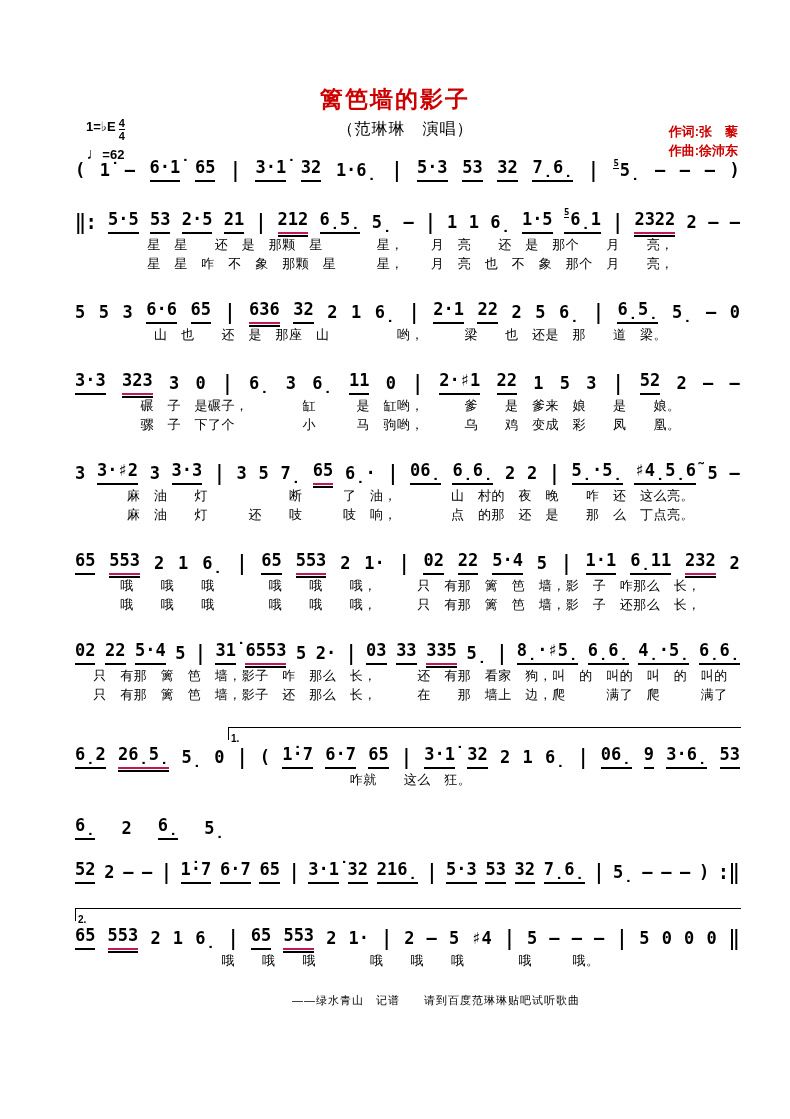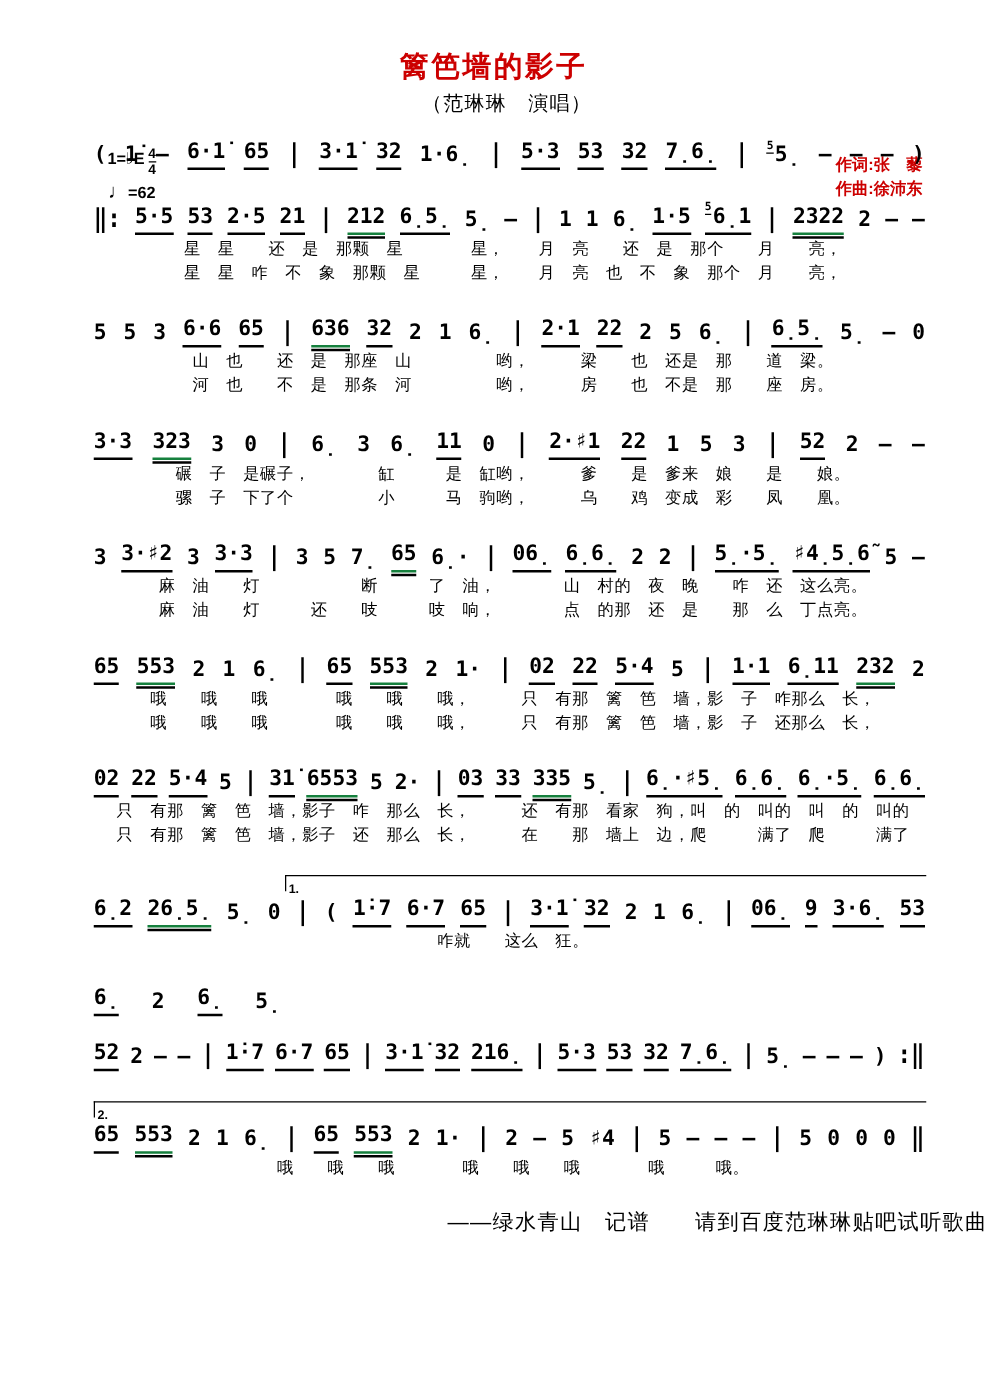--- a/index.html
+++ b/index.html
@@ -1,21 +1,21 @@
 <!DOCTYPE html>
 <html><head>
 <meta charset="utf-8">
 <style>
   html,body{margin:0;padding:0;}
   body{
     width:790px;height:1119px;background:#ffffff;color:#000;
     font-family:"Liberation Sans","DejaVu Sans",sans-serif;
     position:relative;overflow:hidden;
   }
-  .header{position:relative;padding-top:38px;text-align:center;}
+  .header{position:relative;padding-top:84px;text-align:center;}
   .title{font-size:23px;font-weight:bold;color:#cc0000;letter-spacing:2px;}
   .subtitle{font-size:16px;margin-top:4px;letter-spacing:1px;margin-left:21px;}
   .credits{position:absolute;top:122px;right:52px;text-align:left;color:#cc0000;
     font-size:13px;font-weight:bold;line-height:19px;}
   .keybox{position:absolute;top:118px;left:86px;font-size:13px;font-weight:bold;line-height:17px;}
   .keysig{display:flex;align-items:flex-start;}
   .frac{display:inline-flex;flex-direction:column;align-items:center;font-size:11px;
     line-height:1;margin-left:3px;}
   .frac .den{border-top:1px solid #000;padding-top:1px;}
   .tempo{margin-top:3px;}
@@ -23,29 +23,29 @@
   .score{padding:14px 50px 0 75px;}
   .score-line{position:relative;margin-bottom:24px;}
   .score-line.compact{margin-bottom:16px;}
   .has-volta{padding-top:14px;}
   .music-row{display:flex;justify-content:space-between;align-items:flex-end;
     font-family:"DejaVu Sans Mono","DejaVu Sans",monospace;
     font-weight:bold;font-size:17px;line-height:24px;height:28px;}
   .music-row.compact{justify-content:flex-start;gap:26px;}
   .tok{white-space:nowrap;position:relative;}
   .tok.u1{border-bottom:2px solid #000;padding-bottom:1px;}
-  .tok.u2{border-bottom:2px solid #15803d;padding-bottom:1px;}
+  .tok.u2{border-bottom:2px solid #be185d;padding-bottom:1px;}
   .tok.u2::after{content:"";position:absolute;left:0;right:0;bottom:-5px;height:2px;background:#000;}
   .tok.bar{font-weight:bold;font-size:18px;transform:scaleY(1.15);}
   .grace{font-size:9px;vertical-align:10px;border-bottom:1px solid #000;margin-right:1px;display:inline-block;line-height:9px;}
   .lyrics-row{font-size:13px;line-height:16px;margin-top:3px;white-space:pre;
     padding-left:6px;letter-spacing:0.5px;text-align:center;}
   .volta{position:absolute;top:0;height:12px;border-top:1.5px solid #000;border-left:1.5px solid #000;}
   .volta-label{font-size:10px;line-height:10px;display:inline-block;padding-left:2px;font-weight:bold;}
-  .footer{font-size:17px;text-align:right;padding-left:82px;margin-top:6px;letter-spacing:1px;}
+  .footer{font-size:11px;text-align:center;padding-left:82px;margin-top:6px;letter-spacing:1px;}
 </style>
 </head>
 <body>
 
 <div class="header">
   <div class="title">篱笆墙的影子</div>
   <div class="subtitle">（范琳琳　演唱）</div>
   <div class="credits">
     <div>作词:张　藜</div>
     <div>作曲:徐沛东</div>
@@ -135,21 +135,20 @@
         <span class="tok">2</span>
         <span class="tok">5</span>
         <span class="tok">6̣</span>
         <span class="tok bar">|</span>
         <span class="tok u1">6̣5̣</span>
         <span class="tok">5̣</span>
         <span class="tok">–</span>
         <span class="tok">0</span>
       </div>
       <div class="lyrics-row">山　也　　还　是　那座　山　　　　　哟，　　　梁　　也　还是　那　　道　梁。</div>
-      <div class="lyrics-row">河　也　　不　是　那条　河　　　　　哟，　　　房　　也　不是　那　　座　房。</div>
     </div>
     <div class="score-line">
       <div class="music-row">
         <span class="tok u1">3·3</span>
         <span class="tok u2">323</span>
         <span class="tok">3</span>
         <span class="tok">0</span>
         <span class="tok bar">|</span>
         <span class="tok">6̣</span>
         <span class="tok">3</span>
@@ -233,23 +232,23 @@
         <span class="tok u1">31̇</span>
         <span class="tok u2">6553</span>
         <span class="tok">5</span>
         <span class="tok">2·</span>
         <span class="tok bar">|</span>
         <span class="tok u1">03</span>
         <span class="tok u1">33</span>
         <span class="tok u2">335</span>
         <span class="tok">5̣</span>
         <span class="tok bar">|</span>
-        <span class="tok u1">6̣·♯5̣</span>
+        <span class="tok u1">8̣·♯5̣</span>
         <span class="tok u1">6̣6̣</span>
-        <span class="tok u1">6̣·5̣</span>
+        <span class="tok u1">4̣·5̣</span>
         <span class="tok u1">6̣6̣</span>
       </div>
       <div class="lyrics-row">只　有那　篱　笆　墙，影子　咋　那么　长，　　　还　有那　看家　狗，叫　的　叫的　叫　的　叫的</div>
       <div class="lyrics-row">只　有那　篱　笆　墙，影子　还　那么　长，　　　在　　那　墙上　边，爬　　　满了　爬　　　满了</div>
     </div>
     <div class="score-line has-volta">
       <div class="volta" style="left: 23%; width: 77%;"><span class="volta-label">1.</span></div>
       <div class="music-row">
         <span class="tok u1">6̣2</span>
         <span class="tok u2">26̣5̣</span>

